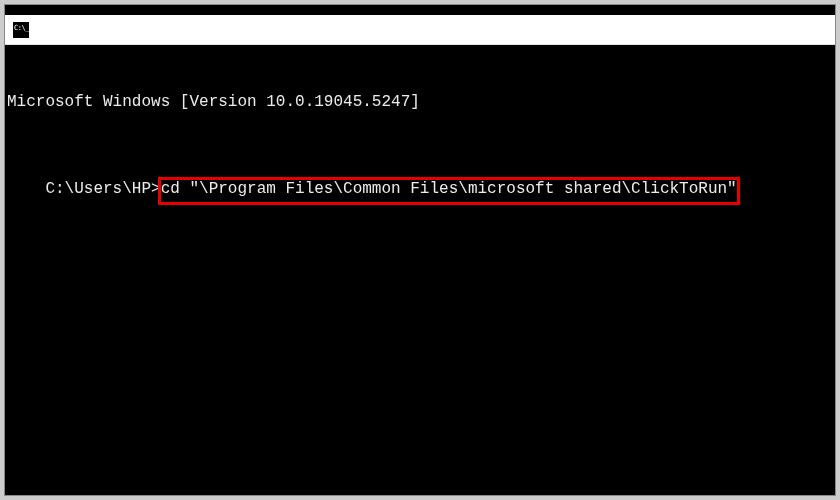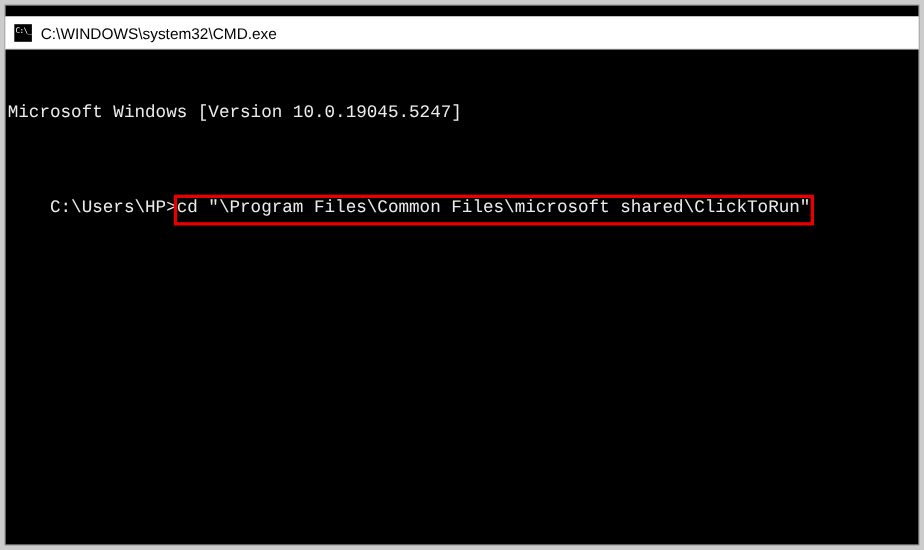--- a/index.html
+++ b/index.html
@@ -90,20 +90,19 @@
       pointer-events: none;
     }
   </style>
 </head>
 <body>
 
 <div class="window">
   <div class="crop-top"></div>
   <div class="titlebar">
     <div class="titlebar-icon"></div>
-    <div class="titlebar-title">C:\WINDOWS\system32\CMD.exe</div>
   </div>
   <div class="terminal">
     <span class="term-line">Microsoft Windows [Version 10.0.19045.5247]</span>
     <span class="term-line"></span>
     <span class="prompt-line"><span>C:\Users\HP&gt;</span><span id="cmd-span">cd "\Program Files\Common Files\microsoft shared\ClickToRun"</span><span class="highlight-box" id="hl" style="left: 113px; width: 582px;"></span></span>
   </div>
 </div>
 
 </body></html>

